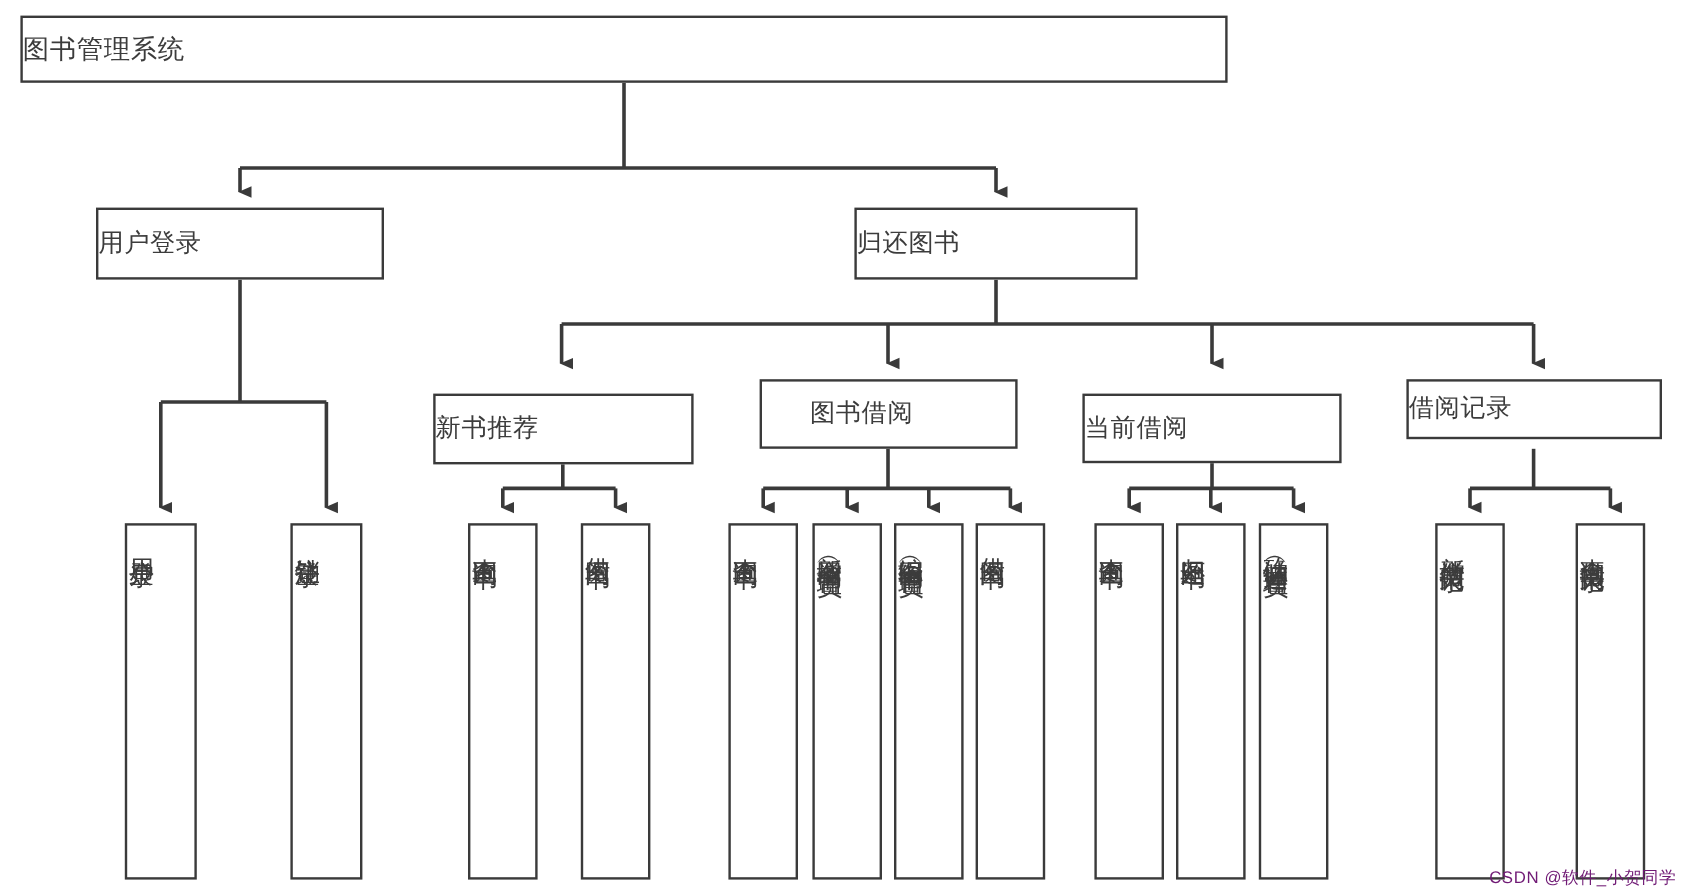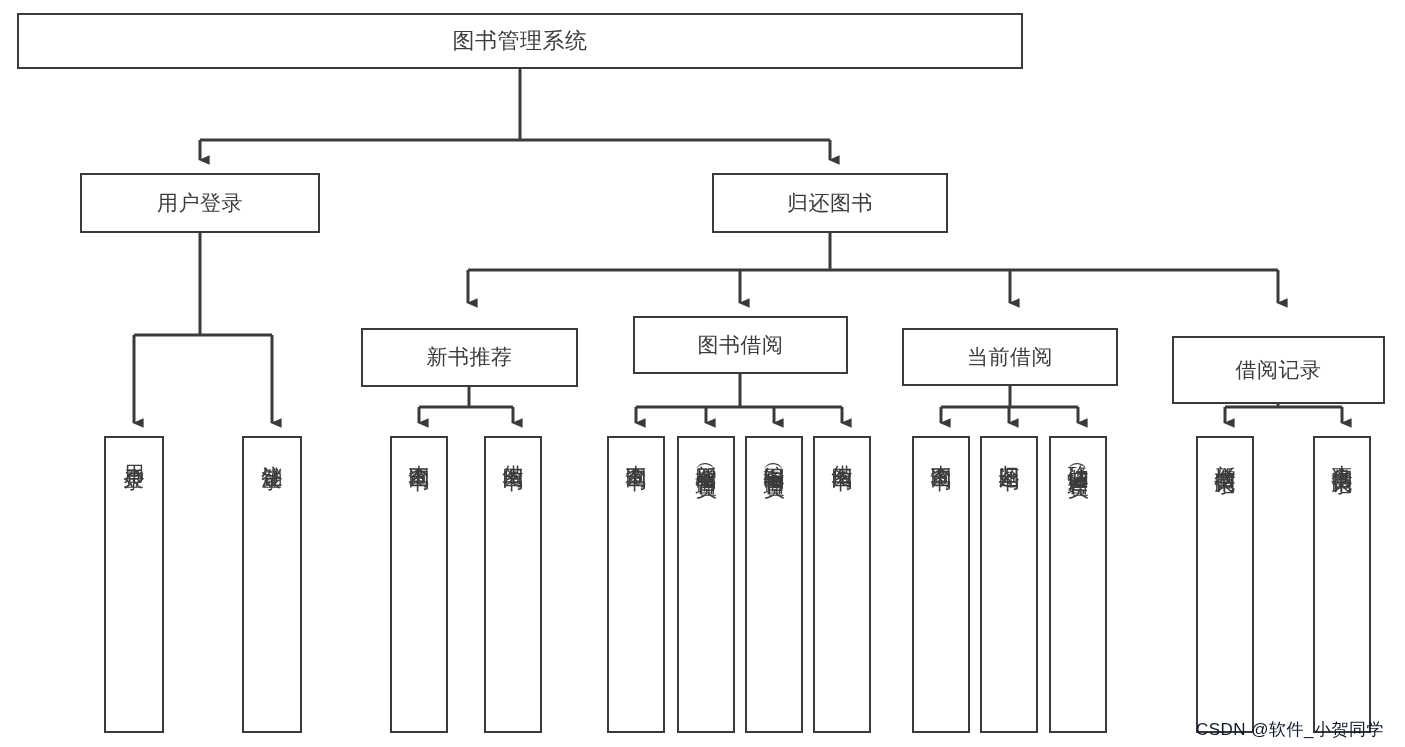--- a/index.html
+++ b/index.html
@@ -25,21 +25,20 @@
     height: 747px;
     pointer-events: none;
   }
   .node {
     position: absolute;
     box-sizing: border-box;
     background: #ffffff;
     border: 2px solid #3a3a3a;
     display: flex;
     align-items: center;
-    justify-content: center;
     color: #3c3c3c;
   }
   .node .label {
     display: block;
     text-align: center;
     line-height: 1.25;
     letter-spacing: 0.5px;
   }
   
   .node.h .label {
@@ -56,24 +55,24 @@
   .node.v .label {
     writing-mode: vertical-rl;
     text-orientation: upright;
     font-size: 21px;
     line-height: 1.05;
     letter-spacing: 2px;
     white-space: nowrap;
   }
   .watermark {
     position: absolute;
-    right: 21px;
+    right: 8px;
     bottom: 6px;
-    font-size: 17px;
-    color: #0f172a;
+    font-size: 14px;
+    color: #701a75;
     white-space: nowrap;
     letter-spacing: 0.5px;
   }
 </style>
 </head>
 <body>
 
 <div id="canvas">
 
   <svg id="edges" viewBox="0 0 1405 747" xmlns="http://www.w3.org/2000/svg">
@@ -133,27 +132,27 @@
   <div class="node h" style="left: 80px; top: 173px; width: 240px; height: 60px;">
     <span class="label">用户登录</span>
   </div>
   <div class="node h" style="left: 712px; top: 173px; width: 236px; height: 60px;">
     <span class="label">归还图书</span>
   </div>
 
   <div class="node h" style="left: 361px; top: 328px; width: 217px; height: 59px;">
     <span class="label">新书推荐</span>
   </div>
-  <div class="node h" style="left: 633px; top: 316px; width: 215px; height: 58px;">
+  <div class="node h" style="left: 633px; top: 316px; width: 215px; height: 58px; padding-left: 40px;">
     <span class="label">图书借阅</span>
   </div>
   <div class="node h" style="left: 902px; top: 328px; width: 216px; height: 58px;">
     <span class="label">当前借阅</span>
   </div>
-  <div class="node h" style="left: 1172px; top: 336px; width: 213px; height: 68px;">
+  <div class="node h" style="left: 1172px; top: 316px; width: 213px; height: 50px;">
     <span class="label">借阅记录</span>
   </div>
 
   <div class="node v" style="left: 104px; top: 436px; width: 60px; height: 297px;">
     <span class="label">用户登录</span>
   </div>
   <div class="node v" style="left: 242px; top: 436px; width: 60px; height: 297px;">
     <span class="label">注销登录</span>
   </div>
   <div class="node v" style="left: 390px; top: 436px; width: 58px; height: 297px;">

